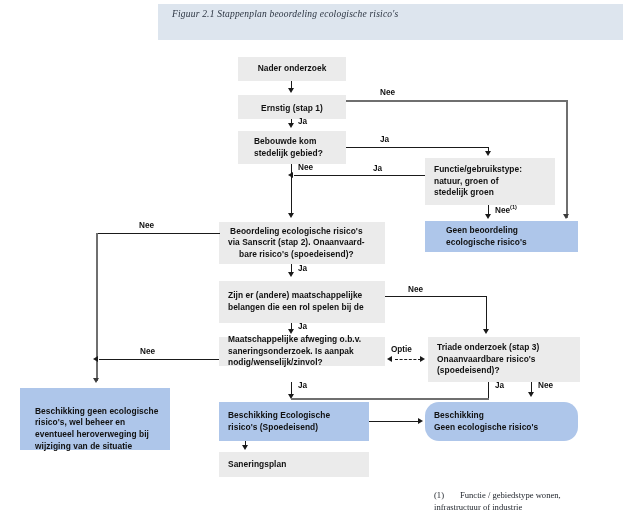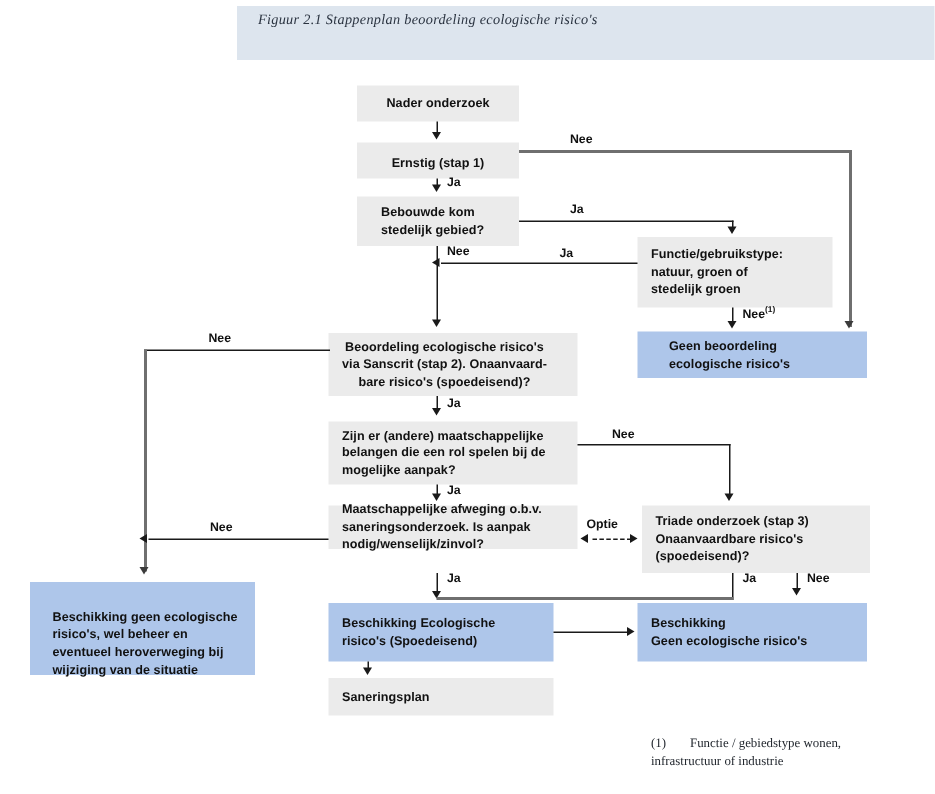--- a/index.html
+++ b/index.html
@@ -134,21 +134,20 @@
       <span>Beoordeling ecologische risico's</span>
       <span>via Sanscrit (stap 2). Onaanvaard-</span>
       <span>bare risico's (spoedeisend)?</span>
     </div>
   </div>
 
   <div class="node grey" style="left:219px;top:281px;width:166px;height:42px;">
     <div>
       <span>Zijn er (andere) maatschappelijke</span>
       <span>belangen die een rol spelen bij de</span>
-      <span>mogelijke aanpak?</span>
     </div>
   </div>
 
   <div class="node grey" style="left:219px;top:337px;width:166px;height:29px;">
     <div>
       <span>Maatschappelijke afweging o.b.v.</span>
       <span>saneringsonderzoek. Is aanpak</span>
       <span>nodig/wenselijk/zinvol?</span>
     </div>
   </div>
@@ -170,21 +169,21 @@
     </div>
   </div>
 
   <div class="node blue" style="left:219px;top:402px;width:150px;height:39px;">
     <div>
       <span>Beschikking Ecologische</span>
       <span>risico's (Spoedeisend)</span>
     </div>
   </div>
 
-  <div class="node blue" style="left:425px;top:402px;width:153px;height:39px;">
+  <div class="node blue" style="left:425px;top:402px;width:153px;height:39px;border-radius:14px;">
     <div>
       <span>Beschikking</span>
       <span>Geen ecologische risico's</span>
     </div>
   </div>
 
   <div class="node grey" style="left:219px;top:452px;width:150px;height:25px;">
     <span>Saneringsplan</span>
   </div>
 

